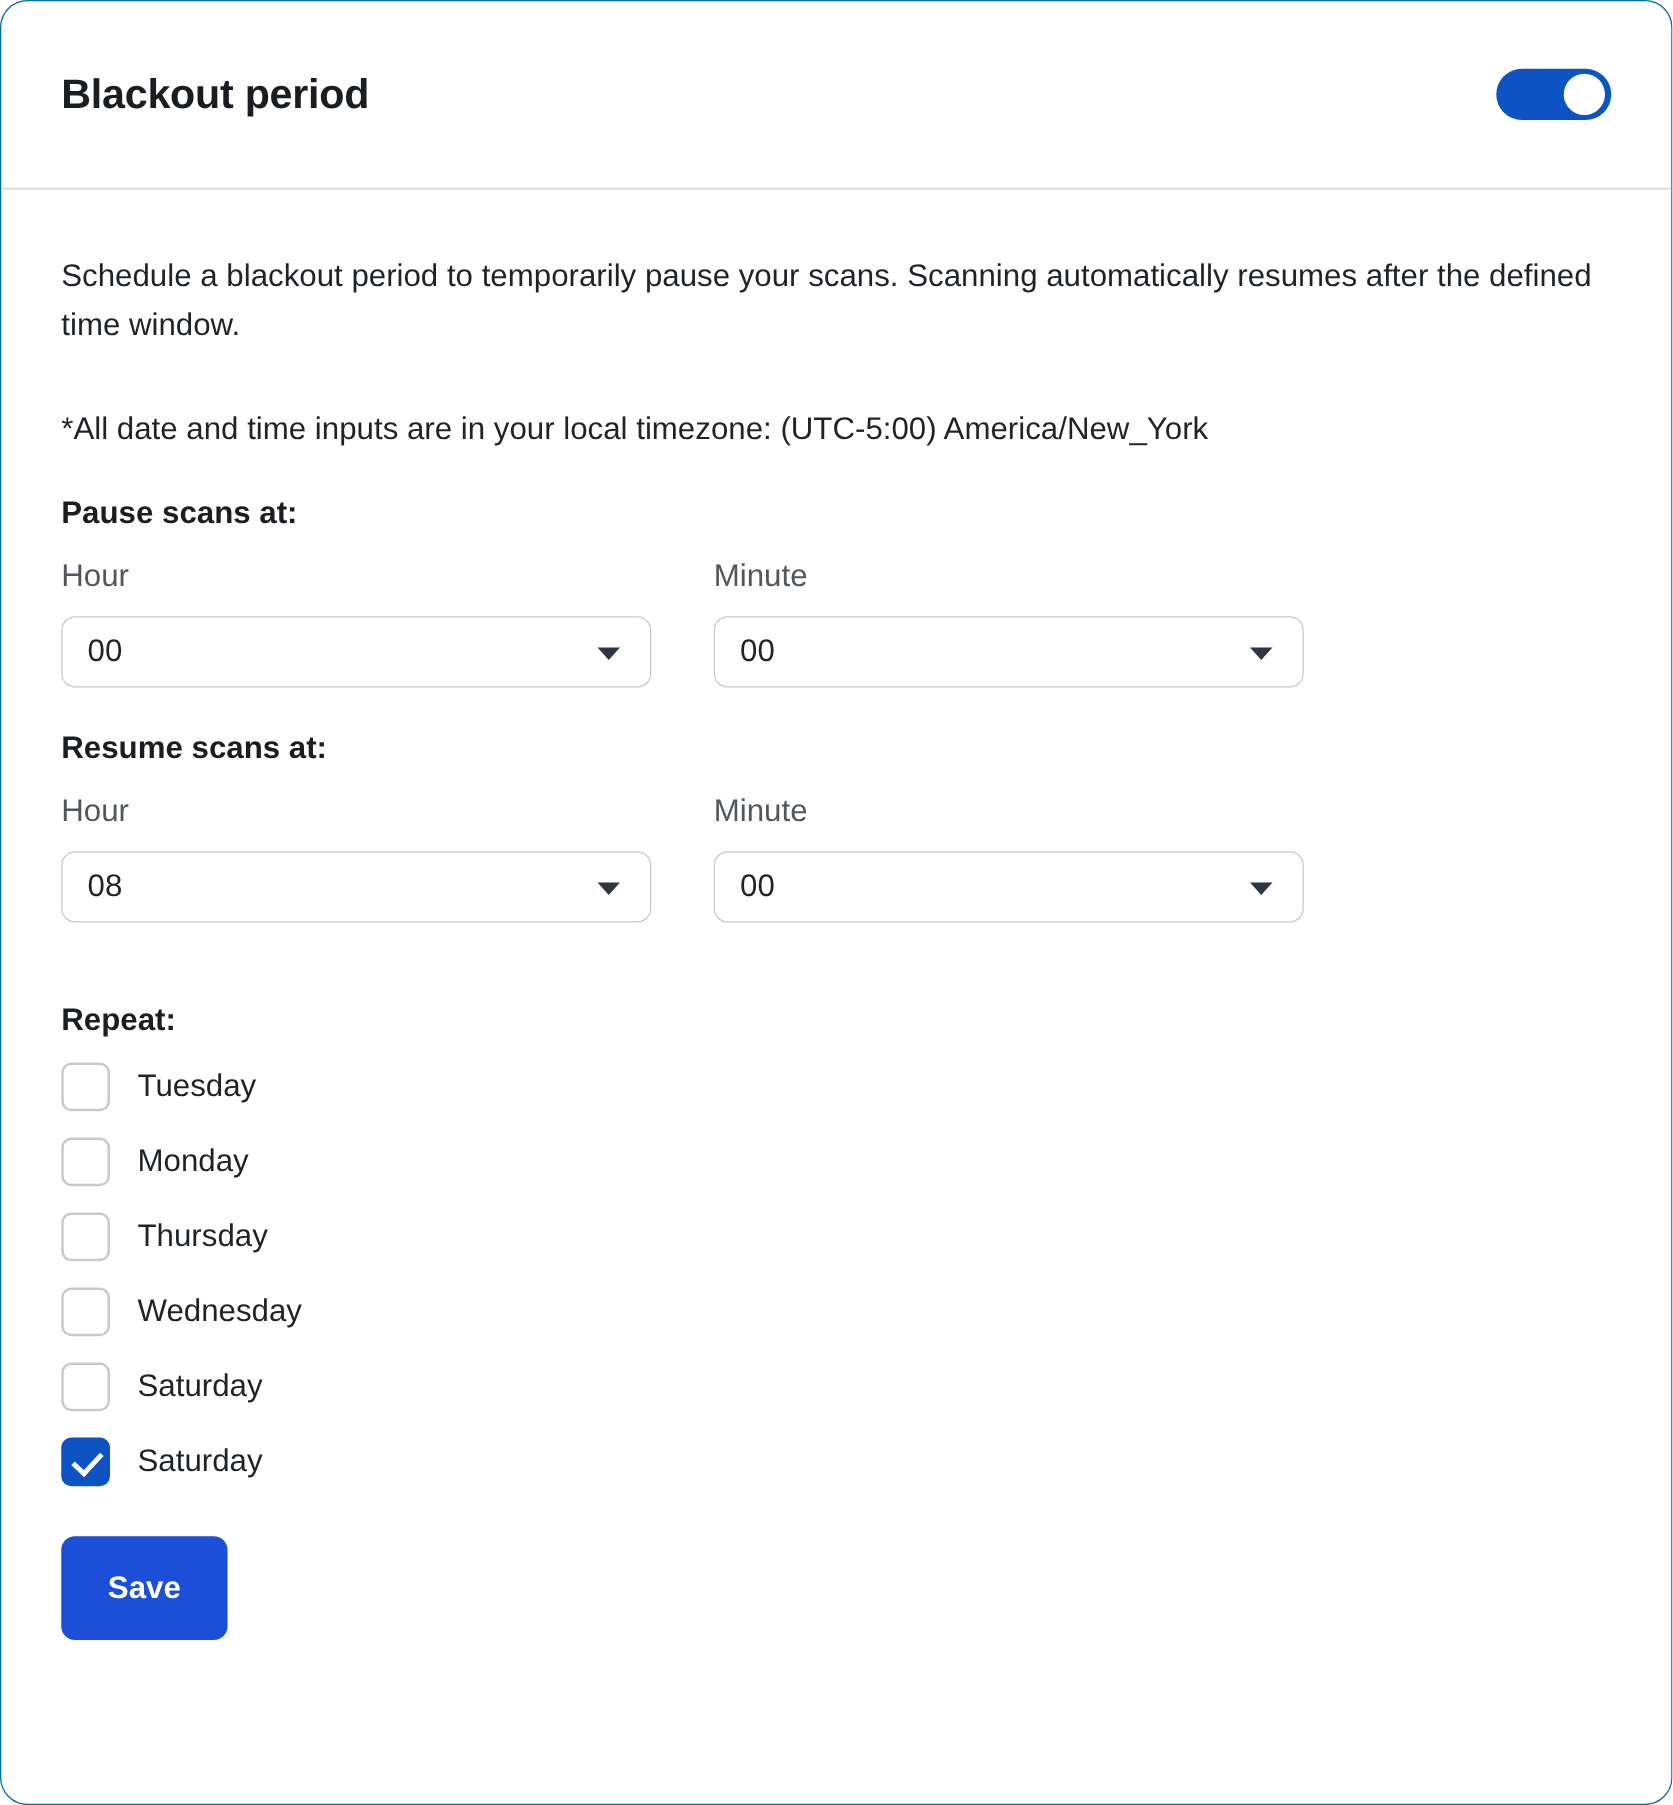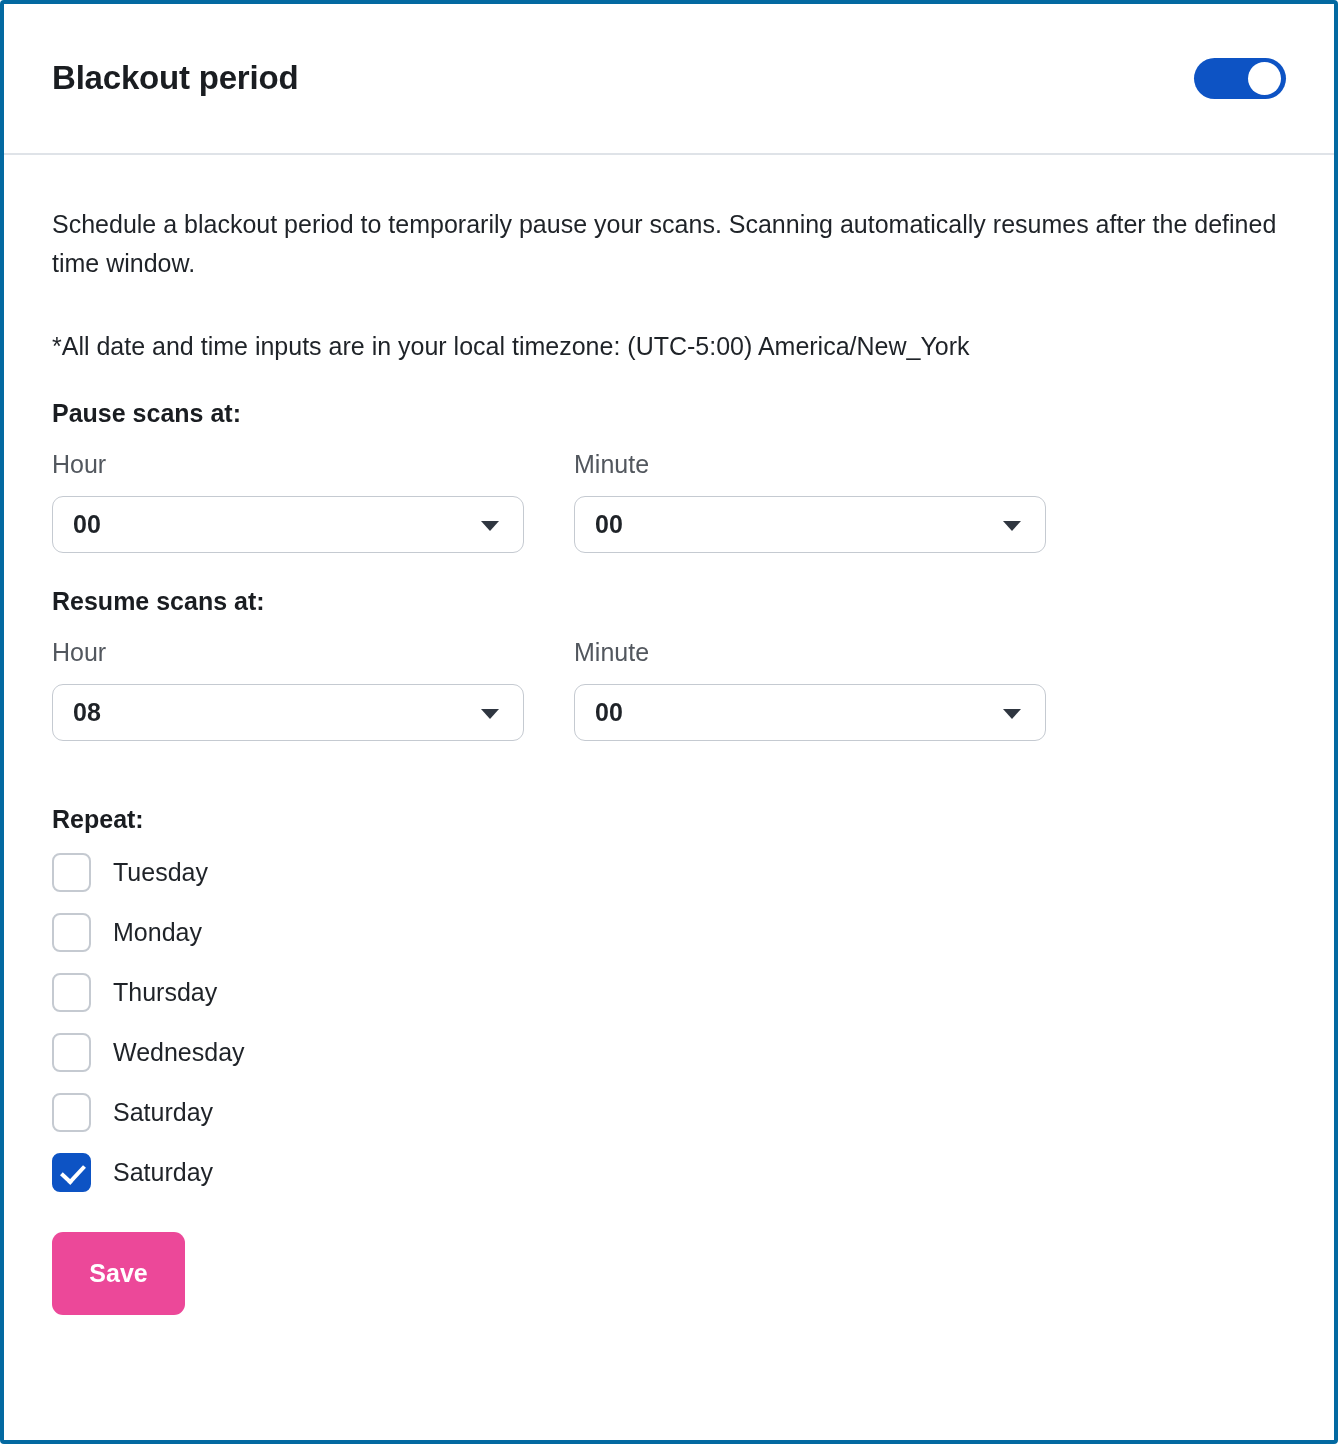--- a/index.html
+++ b/index.html
@@ -13,22 +13,22 @@
     font-family: "Liberation Sans", sans-serif;
     -webkit-font-smoothing: antialiased;
   }
 
   .card {
     position: relative;
     box-sizing: border-box;
     width: 1338px;
     height: 1444px;
     background: #ffffff;
-    border-radius: 4px;
-    border: 4px solid #0369a1;
+    border-radius: 22px;
+    border: 1px solid #0369a1;
     overflow: hidden;
   }
 
   
   .card-header {
     position: relative;
     box-sizing: border-box;
     height: 151px;
     border-bottom: 2px solid #dfe3e8;
     display: flex;
@@ -109,21 +109,20 @@
     border-radius: 11px;
     background: #ffffff;
     display: flex;
     align-items: center;
     padding: 0 20px;
     cursor: pointer;
   }
   .select .value {
     font-size: 25px;
     color: #1f2328;
-    font-weight: bold;
   }
   .caret {
     position: absolute;
     right: 24px;
     top: 50%;
     width: 0;
     height: 0;
     margin-top: -4px;
     border-left: 9px solid transparent;
     border-right: 9px solid transparent;
@@ -176,21 +175,21 @@
     margin-left: 22px;
   }
 
   
   .save-btn {
     margin-top: 30px;
     width: 133px;
     height: 83px;
     border: none;
     border-radius: 11px;
-    background: #ec4899;
+    background: #1d4ed8;
     color: #ffffff;
     font-family: "Liberation Sans", sans-serif;
     font-size: 25px;
     font-weight: bold;
     cursor: pointer;
     display: flex;
     align-items: center;
     justify-content: center;
   }
 </style>

